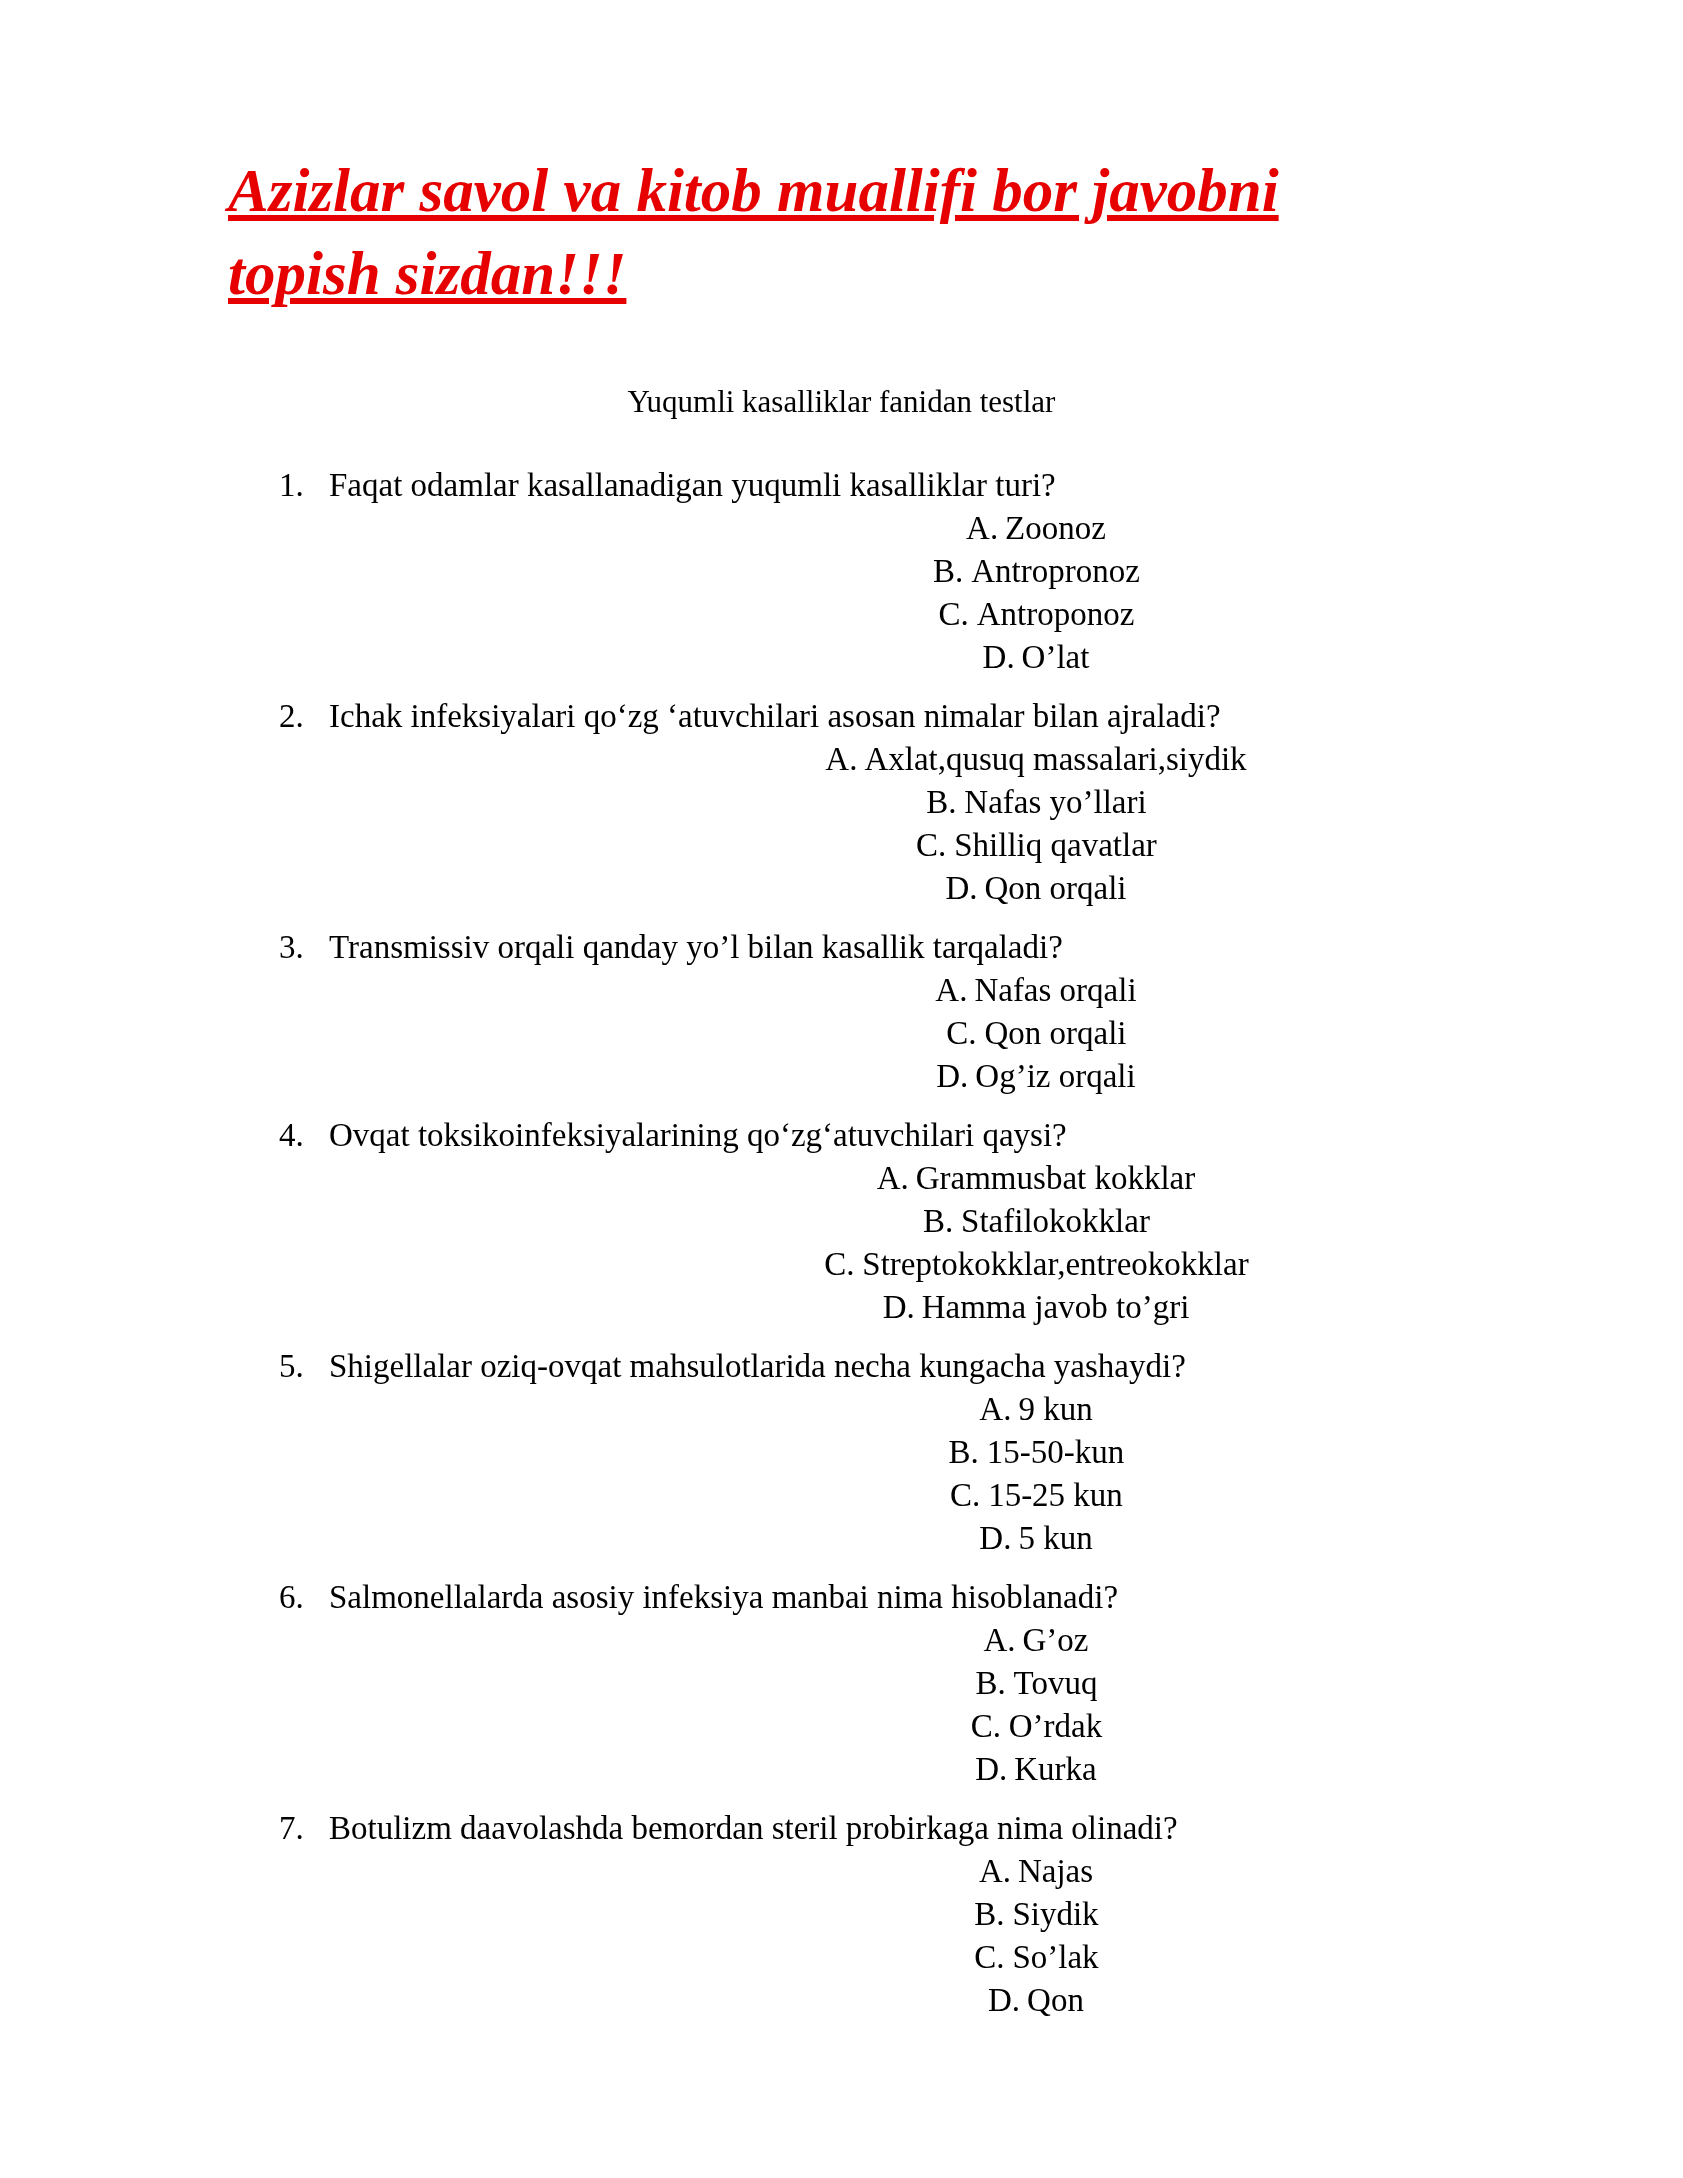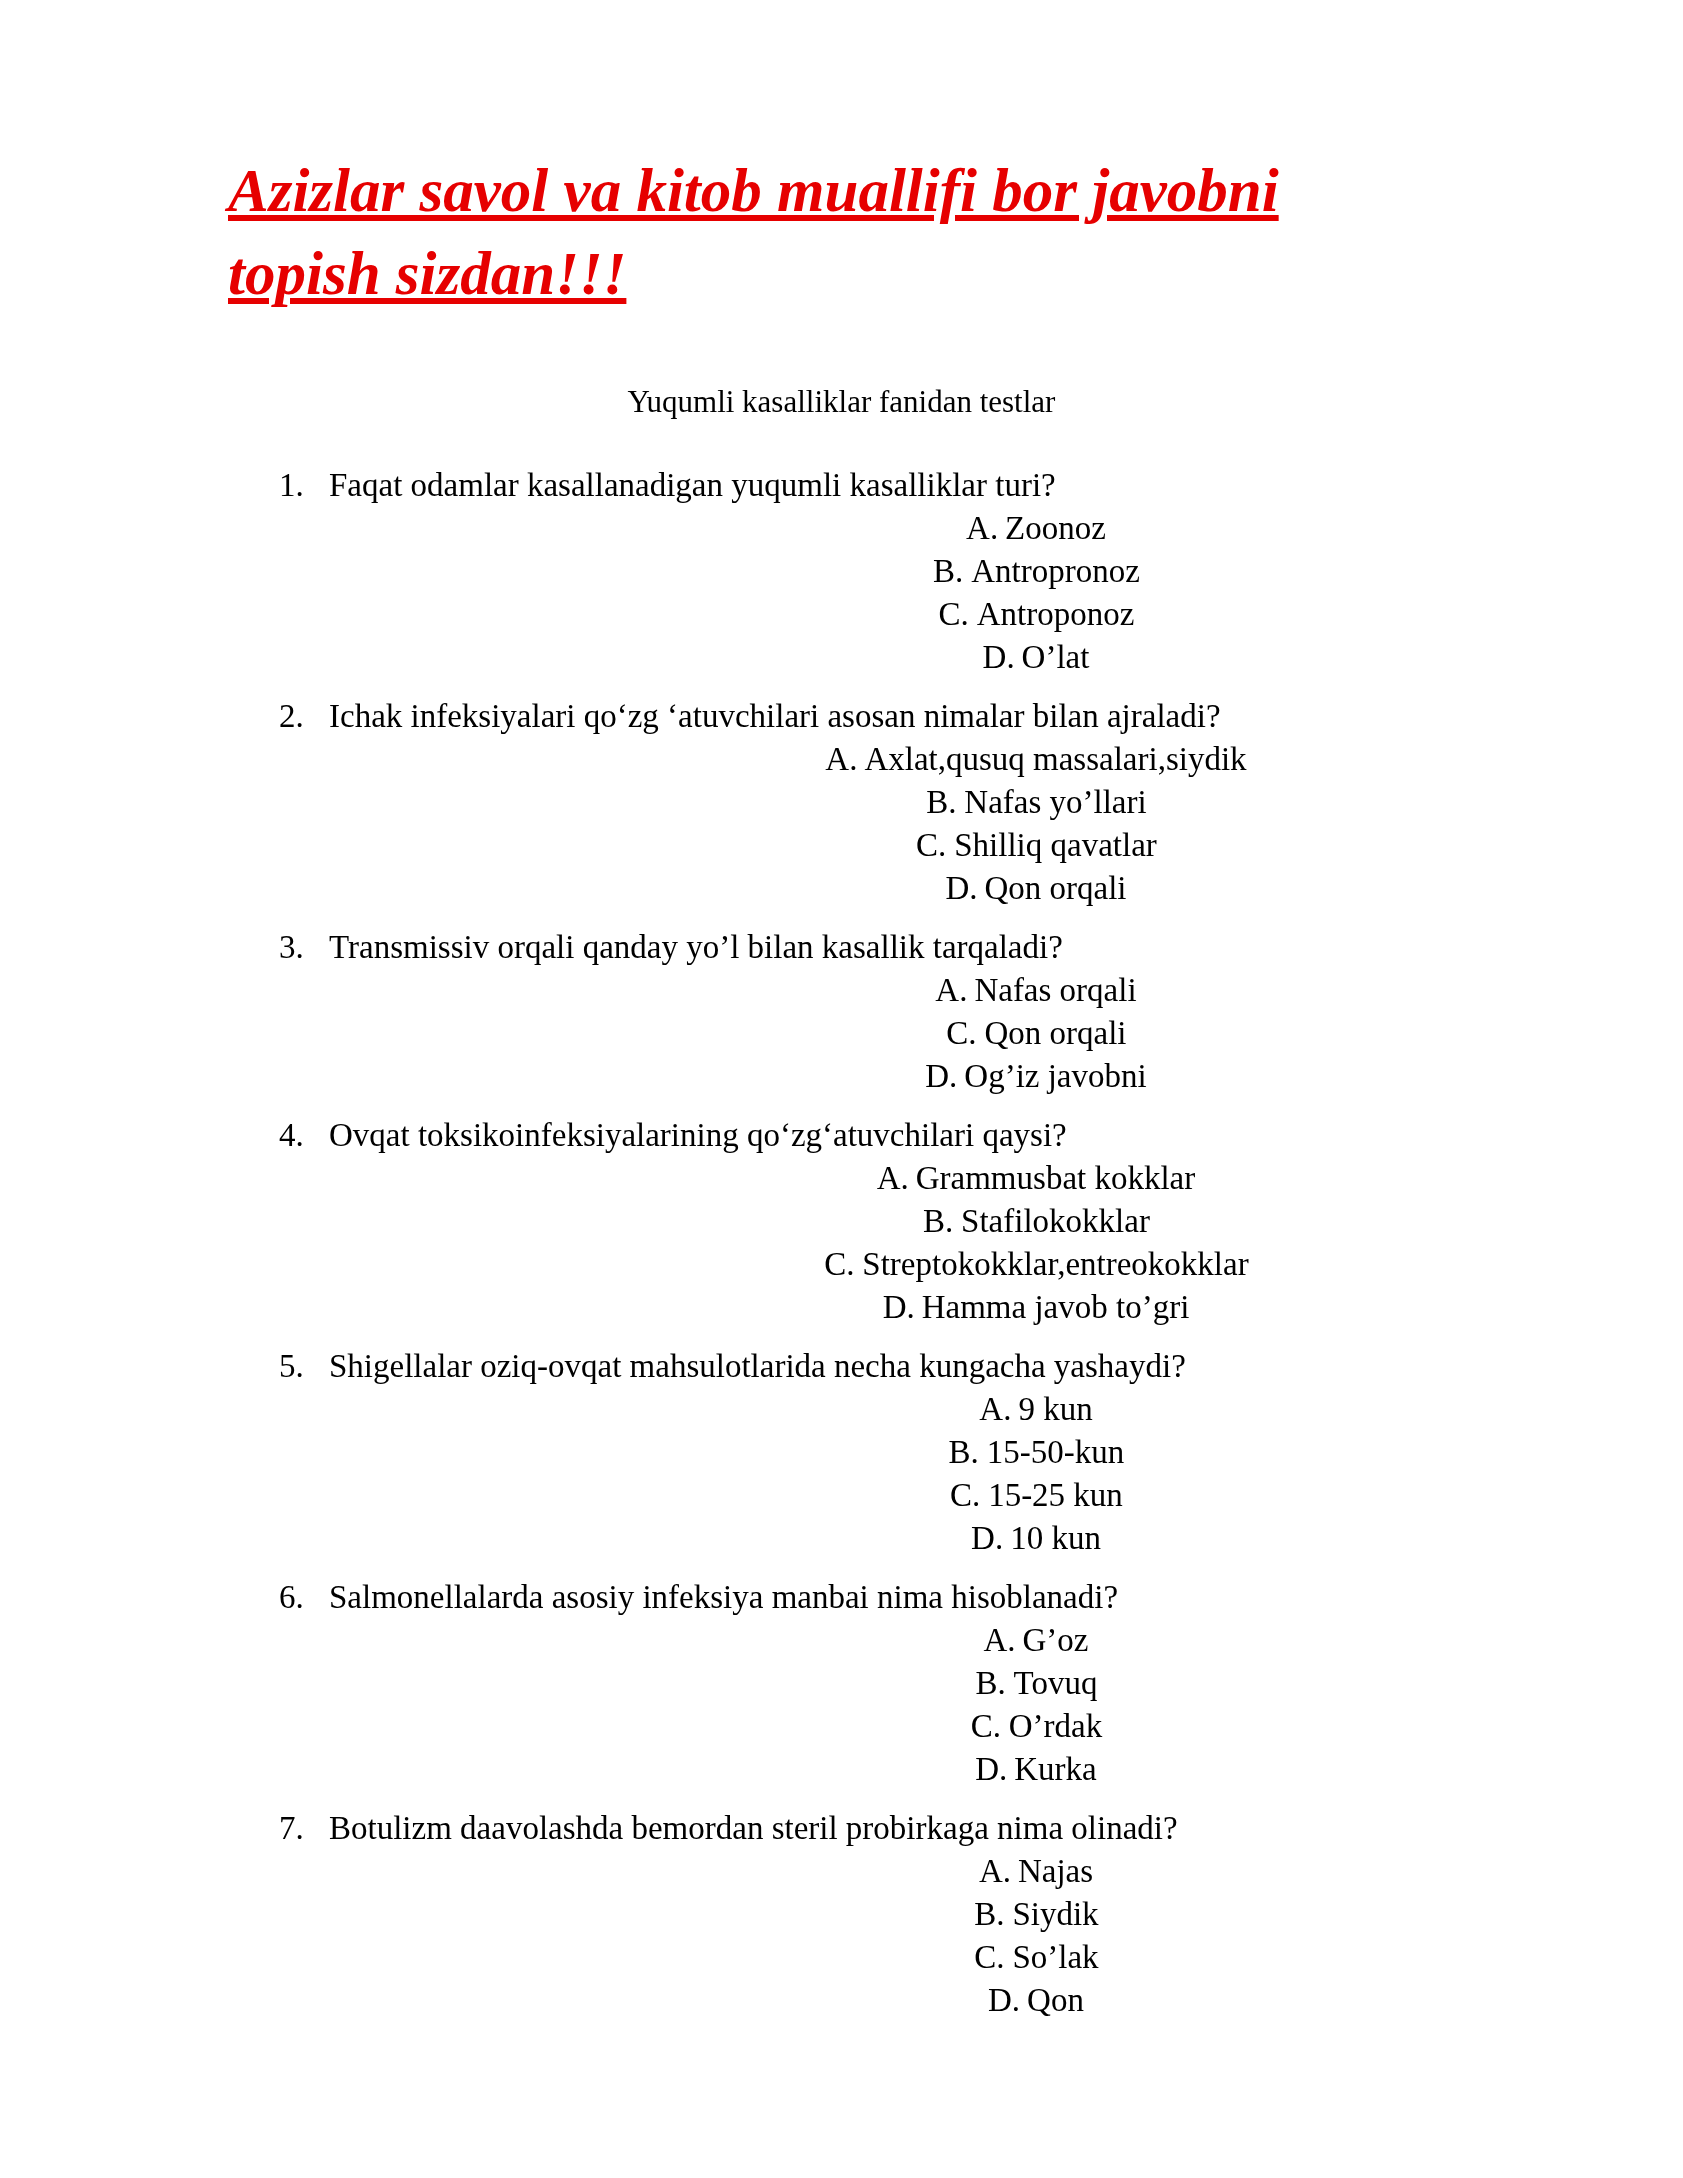--- a/index.html
+++ b/index.html
@@ -83,35 +83,35 @@
         <div class="q-line"><span class="q-num">2.</span><span class="q-text">Ichak infeksiyalari qo‘zg ‘atuvchilari asosan nimalar bilan ajraladi?</span></div>
         <div class="opt-line"><span class="opt-label">A.</span><span class="opt-text">Axlat,qusuq massalari,siydik</span></div>
         <div class="opt-line"><span class="opt-label">B.</span><span class="opt-text">Nafas yo’llari</span></div>
         <div class="opt-line"><span class="opt-label">C.</span><span class="opt-text">Shilliq qavatlar</span></div>
         <div class="opt-line"><span class="opt-label">D.</span><span class="opt-text">Qon orqali</span></div>
       </div>
       <div class="q">
         <div class="q-line"><span class="q-num">3.</span><span class="q-text">Transmissiv orqali qanday yo’l bilan kasallik tarqaladi?</span></div>
         <div class="opt-line"><span class="opt-label">A.</span><span class="opt-text">Nafas orqali</span></div>
         <div class="opt-line"><span class="opt-label">C.</span><span class="opt-text">Qon orqali</span></div>
-        <div class="opt-line"><span class="opt-label">D.</span><span class="opt-text">Og’iz javobni</span></div>
+        <div class="opt-line"><span class="opt-label">D.</span><span class="opt-text">Og’iz orqali</span></div>
       </div>
       <div class="q">
         <div class="q-line"><span class="q-num">4.</span><span class="q-text">Ovqat toksikoinfeksiyalarining qo‘zg‘atuvchilari qaysi?</span></div>
         <div class="opt-line"><span class="opt-label">A.</span><span class="opt-text">Grammusbat kokklar</span></div>
         <div class="opt-line"><span class="opt-label">B.</span><span class="opt-text">Stafilokokklar</span></div>
         <div class="opt-line"><span class="opt-label">C.</span><span class="opt-text">Streptokokklar,entreokokklar</span></div>
         <div class="opt-line"><span class="opt-label">D.</span><span class="opt-text">Hamma javob to’gri</span></div>
       </div>
       <div class="q">
         <div class="q-line"><span class="q-num">5.</span><span class="q-text">Shigellalar oziq-ovqat mahsulotlarida necha  kungacha yashaydi?</span></div>
         <div class="opt-line"><span class="opt-label">A.</span><span class="opt-text">9 kun</span></div>
         <div class="opt-line"><span class="opt-label">B.</span><span class="opt-text">15-50-kun</span></div>
         <div class="opt-line"><span class="opt-label">C.</span><span class="opt-text">15-25 kun</span></div>
-        <div class="opt-line"><span class="opt-label">D.</span><span class="opt-text">10 kun</span></div>
+        <div class="opt-line"><span class="opt-label">D.</span><span class="opt-text">5 kun</span></div>
       </div>
       <div class="q">
         <div class="q-line"><span class="q-num">6.</span><span class="q-text">Salmonellalarda asosiy infeksiya manbai nima hisoblanadi?</span></div>
         <div class="opt-line"><span class="opt-label">A.</span><span class="opt-text">G’oz</span></div>
         <div class="opt-line"><span class="opt-label">B.</span><span class="opt-text">Tovuq</span></div>
         <div class="opt-line"><span class="opt-label">C.</span><span class="opt-text">O’rdak</span></div>
         <div class="opt-line"><span class="opt-label">D.</span><span class="opt-text">Kurka</span></div>
       </div>
       <div class="q">
         <div class="q-line"><span class="q-num">7.</span><span class="q-text">Botulizm daavolashda bemordan steril probirkaga nima olinadi?</span></div>

